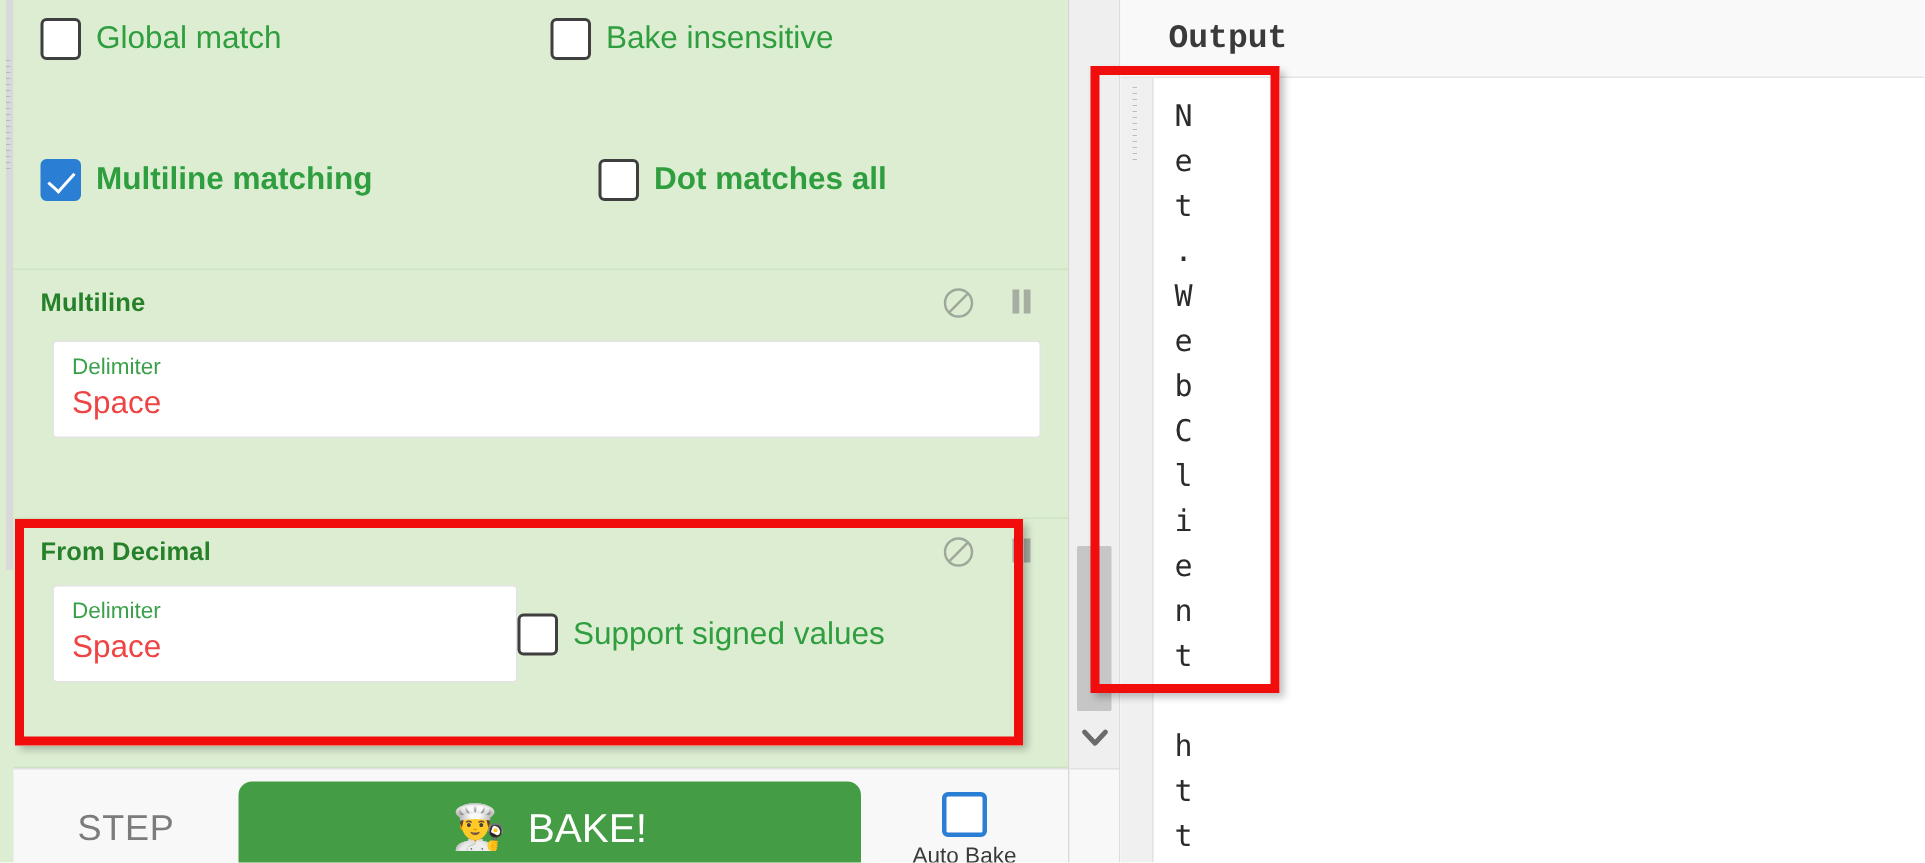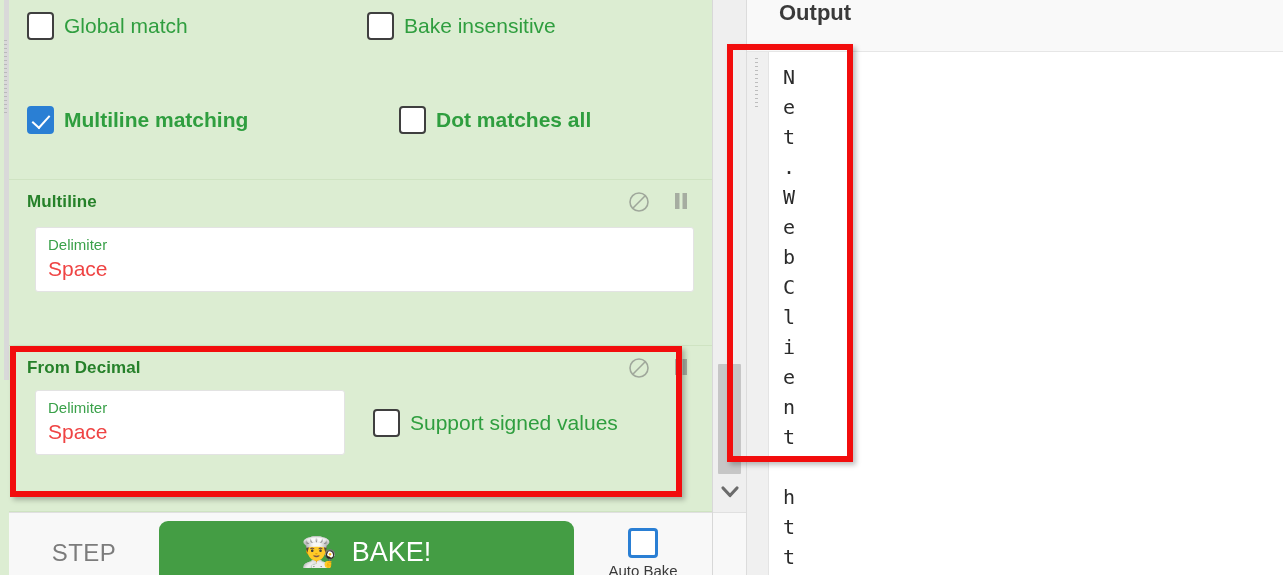--- a/index.html
+++ b/index.html
@@ -129,21 +129,21 @@
   #subtract-field {
     margin: 3px 18px 0 26px;
     height: 65px;
   }
 
   .fd-body {
     display: flex; align-items: center;
     padding: 0 0 0 26px;
   }
   #fromdec-field { width: 310px; height: 65px; }
-  .fd-check { display: flex; align-items: center; margin-left: 28px; }
+  .fd-check { display: flex; align-items: center; }
 
   
   .redbox {
     position: absolute;
     border: 6px solid #f20d0d;
     box-shadow: 3px 3px 5px rgba(0,0,0,.25);
     pointer-events: none;
     z-index: 40;
   }
   #redbox-recipe { left: 10px; top: 346px; width: 672px; height: 151px; }
@@ -215,22 +215,23 @@
   
   #output-pane {
     position: absolute; left: 747px; top: 0;
     width: 536px; height: 575px;
     background: #ffffff;
   }
   #output-header {
     height: 52px;
     background: #f9f9f9;
     border-bottom: 1px solid #e6e6e6;
-    display: flex; 
+    display: flex; align-items: center;
     padding-left: 32px;
+    font-family: Liberation Mono, monospace;
   }
   #output-title {
     font-size: 22px; font-weight: bold; color: #3a3a3a;
   }
   #output-body {
     position: absolute; left: 0; top: 52px;
     width: 536px; height: 523px;
     background: #ffffff;
     display: flex;
   }

